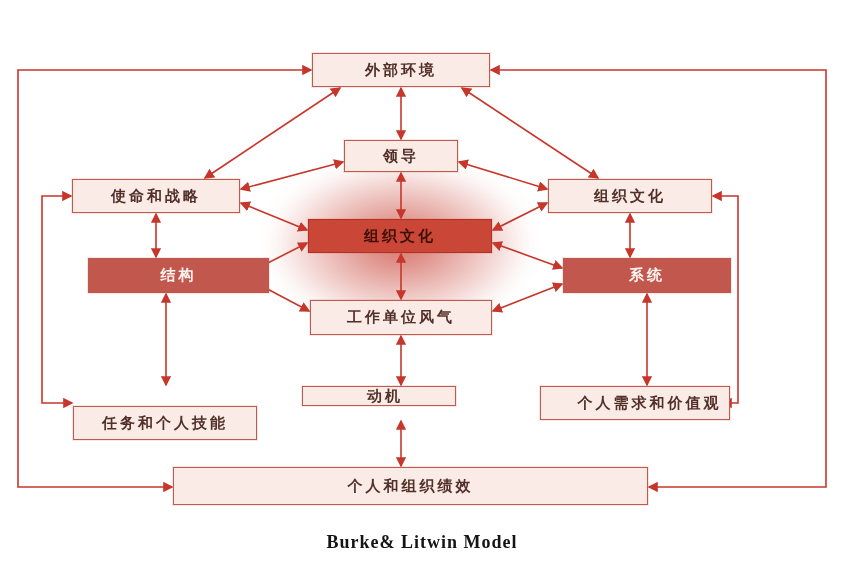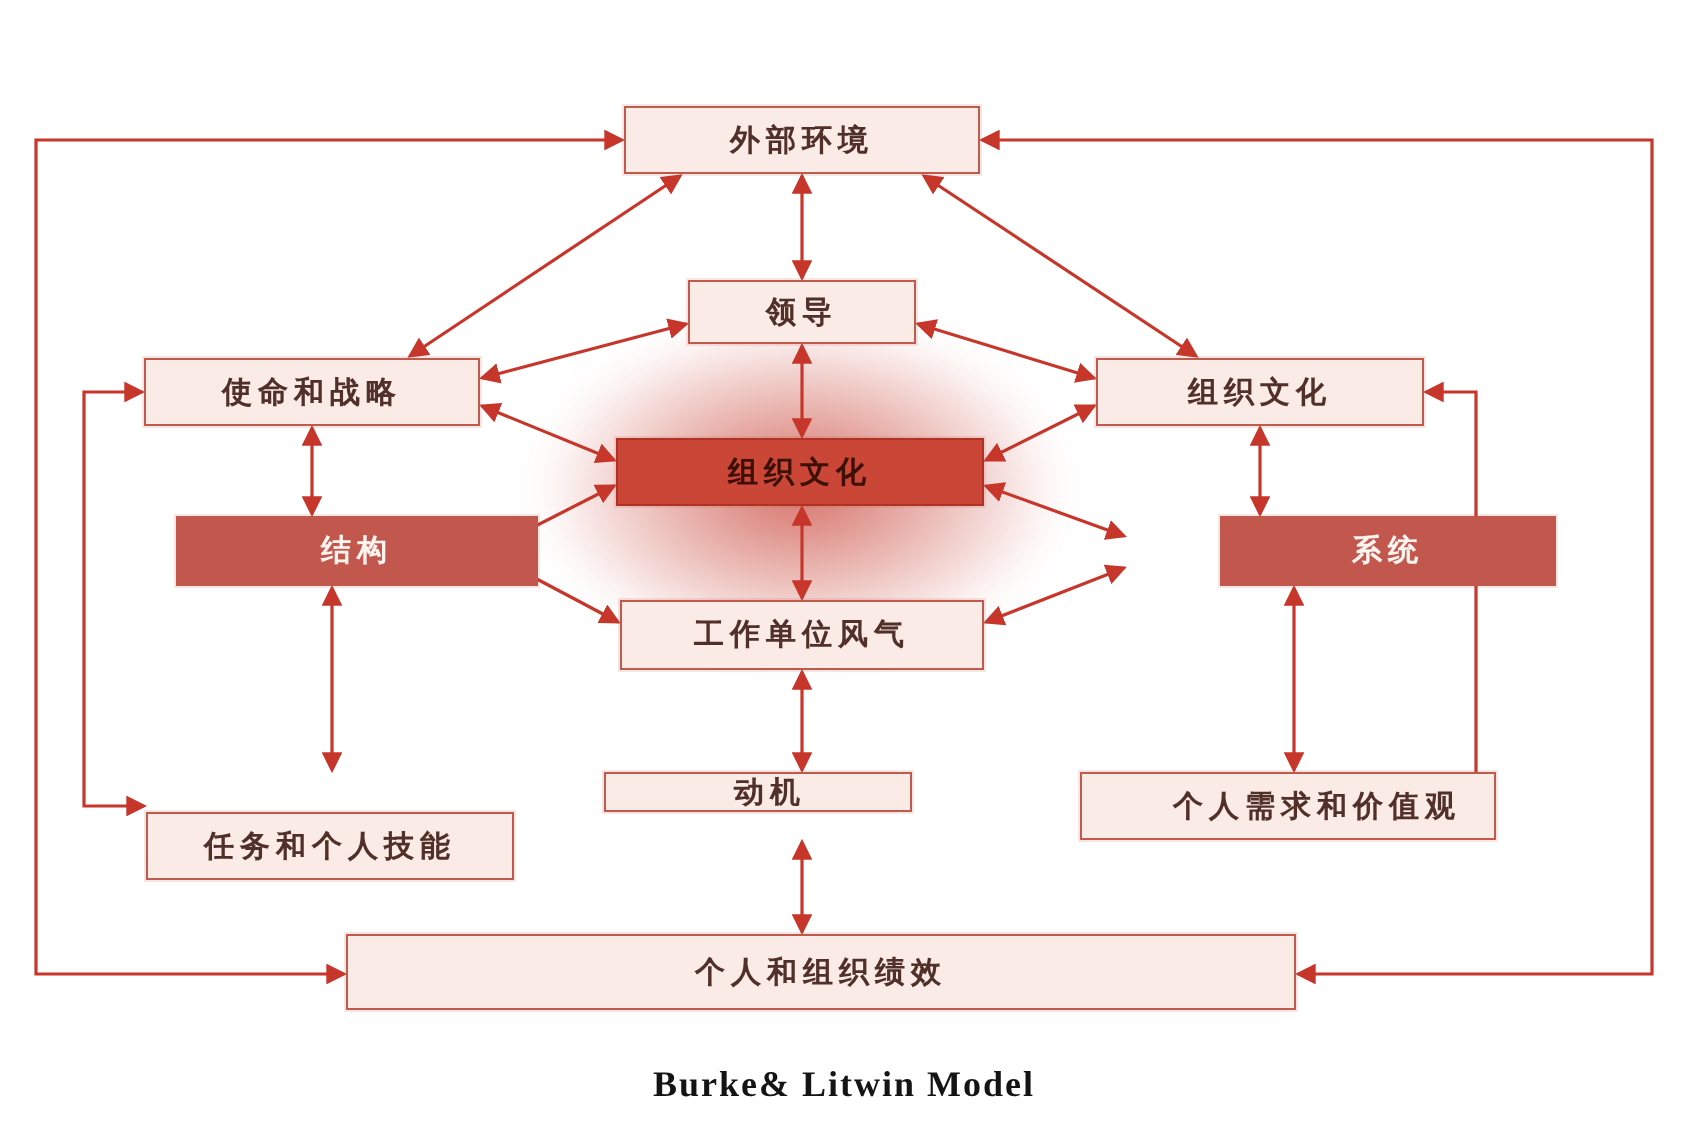--- a/index.html
+++ b/index.html
@@ -77,21 +77,21 @@
     <polyline class="arrow" points="71,196 42,196 42,403 72,403" marker-start="url(#ah)" marker-end="url(#ah)"></polyline>
     <polyline class="arrow" points="713,196 738,196 738,403 723,403" marker-start="url(#ah)" marker-end="url(#ah)"></polyline>
   </svg>
 
   <div class="node" style="left:344px;top:140px;width:114px;height:32px;">领导</div>
   <div class="node" style="left:312px;top:53px;width:178px;height:34px;">外部环境</div>
   <div class="node" style="left:72px;top:179px;width:168px;height:34px;">使命和战略</div>
   <div class="node" style="left:548px;top:179px;width:164px;height:34px;">组织文化</div>
   <div class="node highlight" style="left:308px;top:219px;width:184px;height:34px;">组织文化</div>
   <div class="node solid" style="left:88px;top:258px;width:181px;height:35px;">结构</div>
-  <div class="node solid" style="left:563px;top:258px;width:168px;height:35px;margin-left:47px;">系统</div>
+  <div class="node solid" style="left:563px;top:258px;width:168px;height:35px;">系统</div>
   <div class="node" style="left:310px;top:300px;width:182px;height:35px;">工作单位风气</div>
   <div class="node" style="left:73px;top:406px;width:184px;height:34px;">任务和个人技能</div>
   <div class="node" style="left:302px;top:386px;width:154px;height:20px;padding-left:12px;">动机</div>
-  <div class="node" style="left:540px;top:386px;width:208px;height:34px;padding-left:29px;">个人需求和价值观</div>
+  <div class="node" style="left:540px;top:386px;width:190px;height:34px;padding-left:29px;">个人需求和价值观</div>
   <div class="node" style="left:173px;top:467px;width:475px;height:38px;">个人和组织绩效</div>
 
   <div class="caption">Burke&amp; Litwin Model</div>
 </div>
 
 </body></html>

